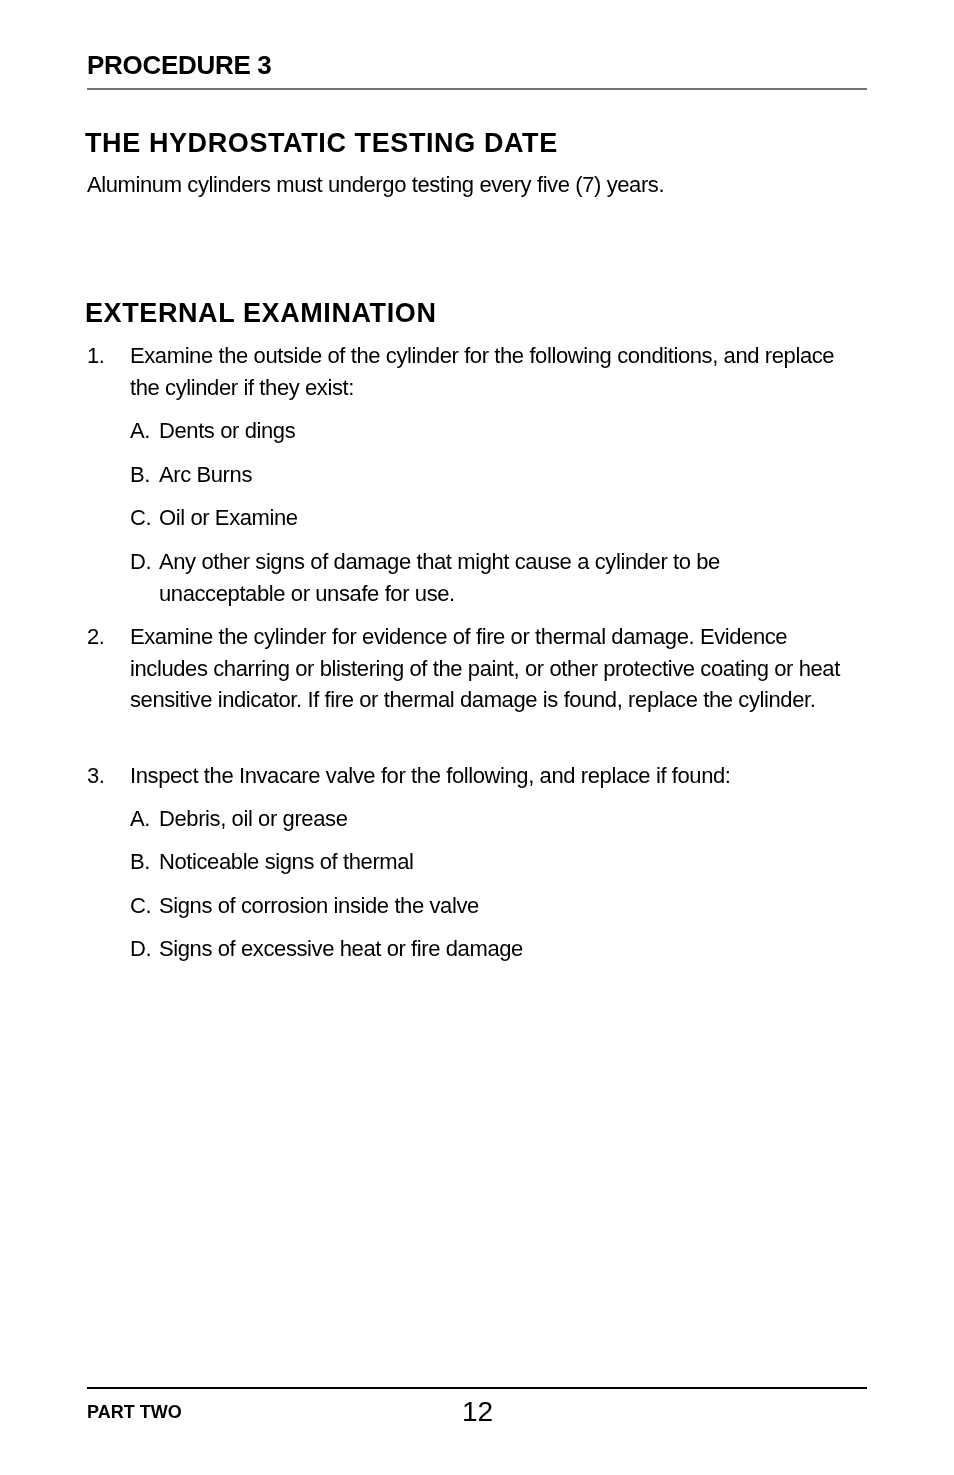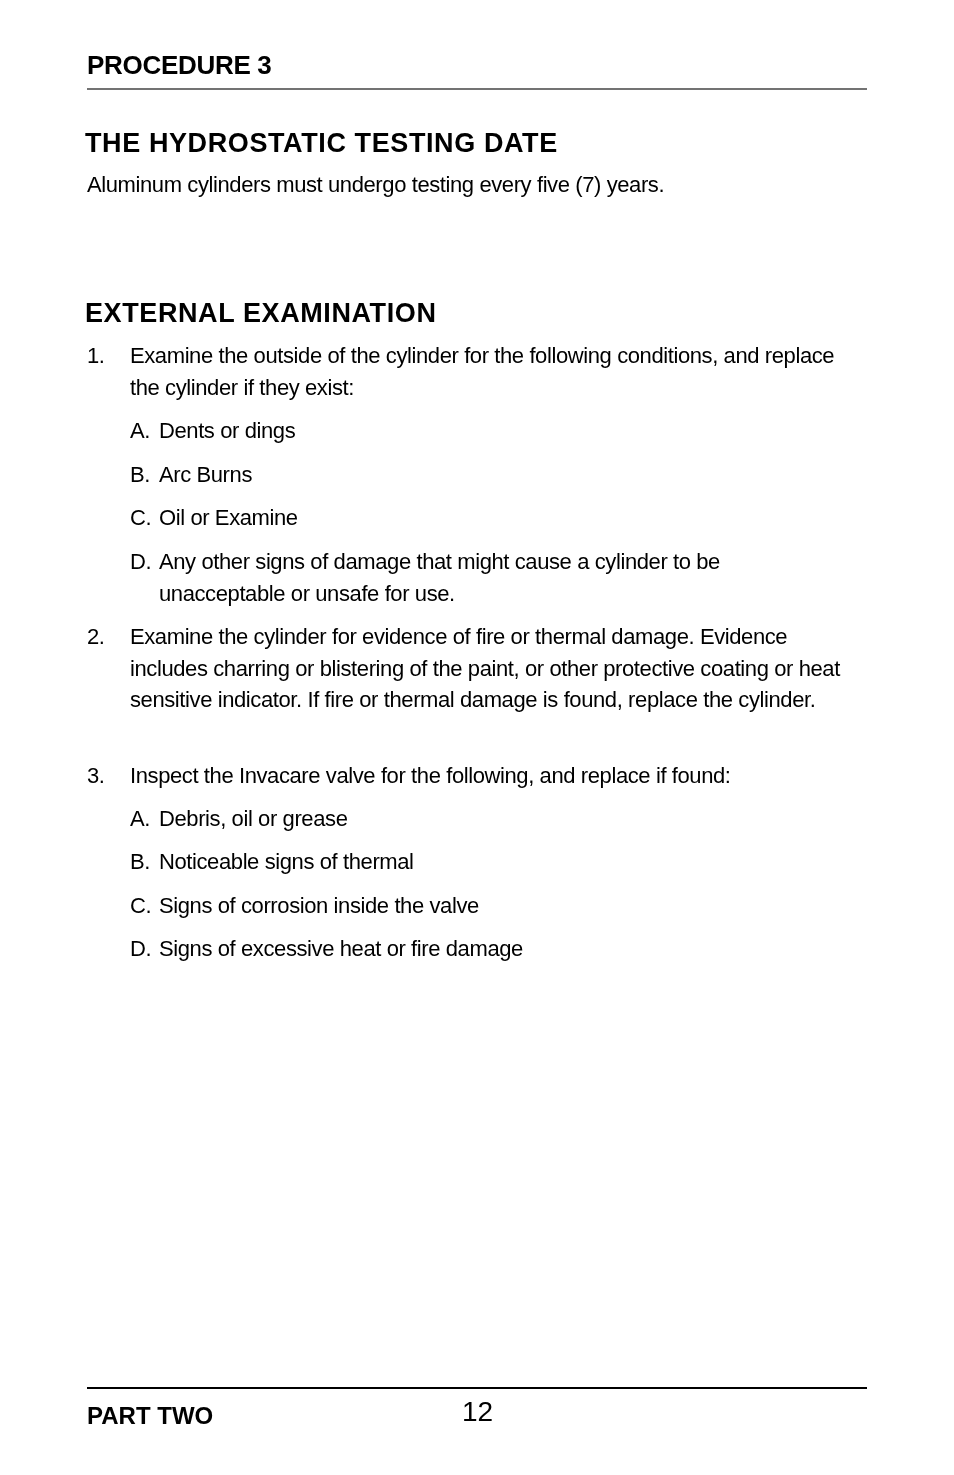--- a/index.html
+++ b/index.html
@@ -8,21 +8,21 @@
   .header .left { position: absolute; left: 0; top: 0; font-weight: bold; font-size: 26px; letter-spacing: -0.3px; }
   .header .right { position: absolute; right: 0; top: 0; font-weight: bold; font-size: 26px; letter-spacing: -0.3px; }
   h2 { margin: 4px; font-weight: 900; font-size: 27px; letter-spacing: 0.6px; position: absolute; left: 81px; }
   .p { position: absolute; left: 87px; font-size: 22px; letter-spacing: -0.4px; }
   .item { position: absolute; font-size: 22px; line-height: 31.5px; letter-spacing: -0.4px; }
   .num { position: absolute; left: 87px; }
   .txt { position: absolute; left: 130px; width: 720px; }
   .subl { position: absolute; left: 130px; }
   .subt { position: absolute; left: 159px; width: 680px; }
   .footer-line { position: absolute; left: 87px; top: 1387px; width: 780px; border-top: 2px solid #000; }
-  .footer-left { position: absolute; left: 87px; top: 1402px; font-weight: bold; font-size: 24px; }
+  .footer-left { position: absolute; left: 87px; top: 1402px; font-weight: bold; font-size: 18px; }
   .footer-num { position: absolute; left: 462px; top: 1396px; font-weight: normal; font-size: 28px; }
 </style>
 </head>
 <body>
 
 <div class="header">
   <span class="left">PROCEDURE 3</span>
 </div>
 
 <h2 style="top:124px;">THE HYDROSTATIC TESTING DATE</h2>

